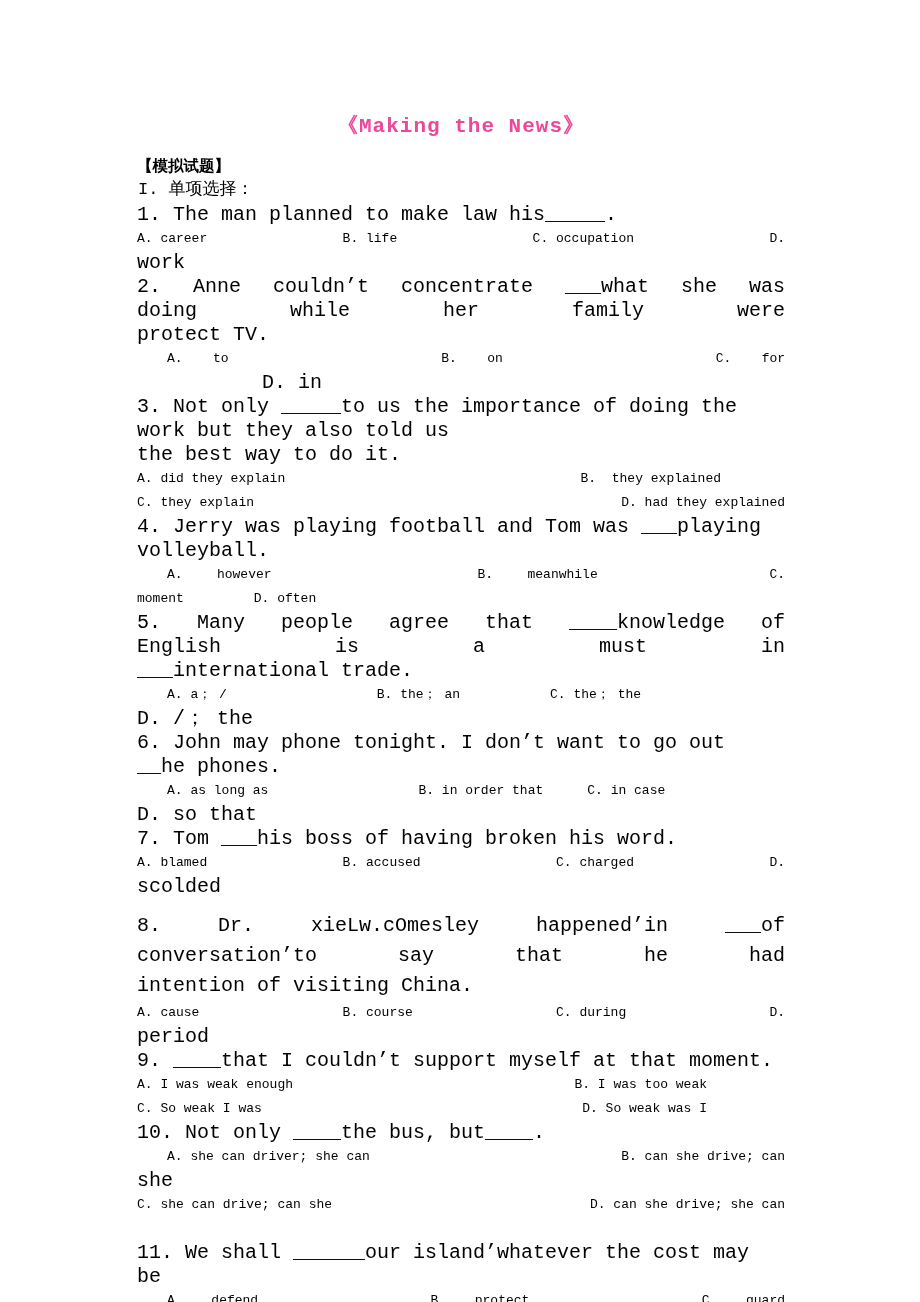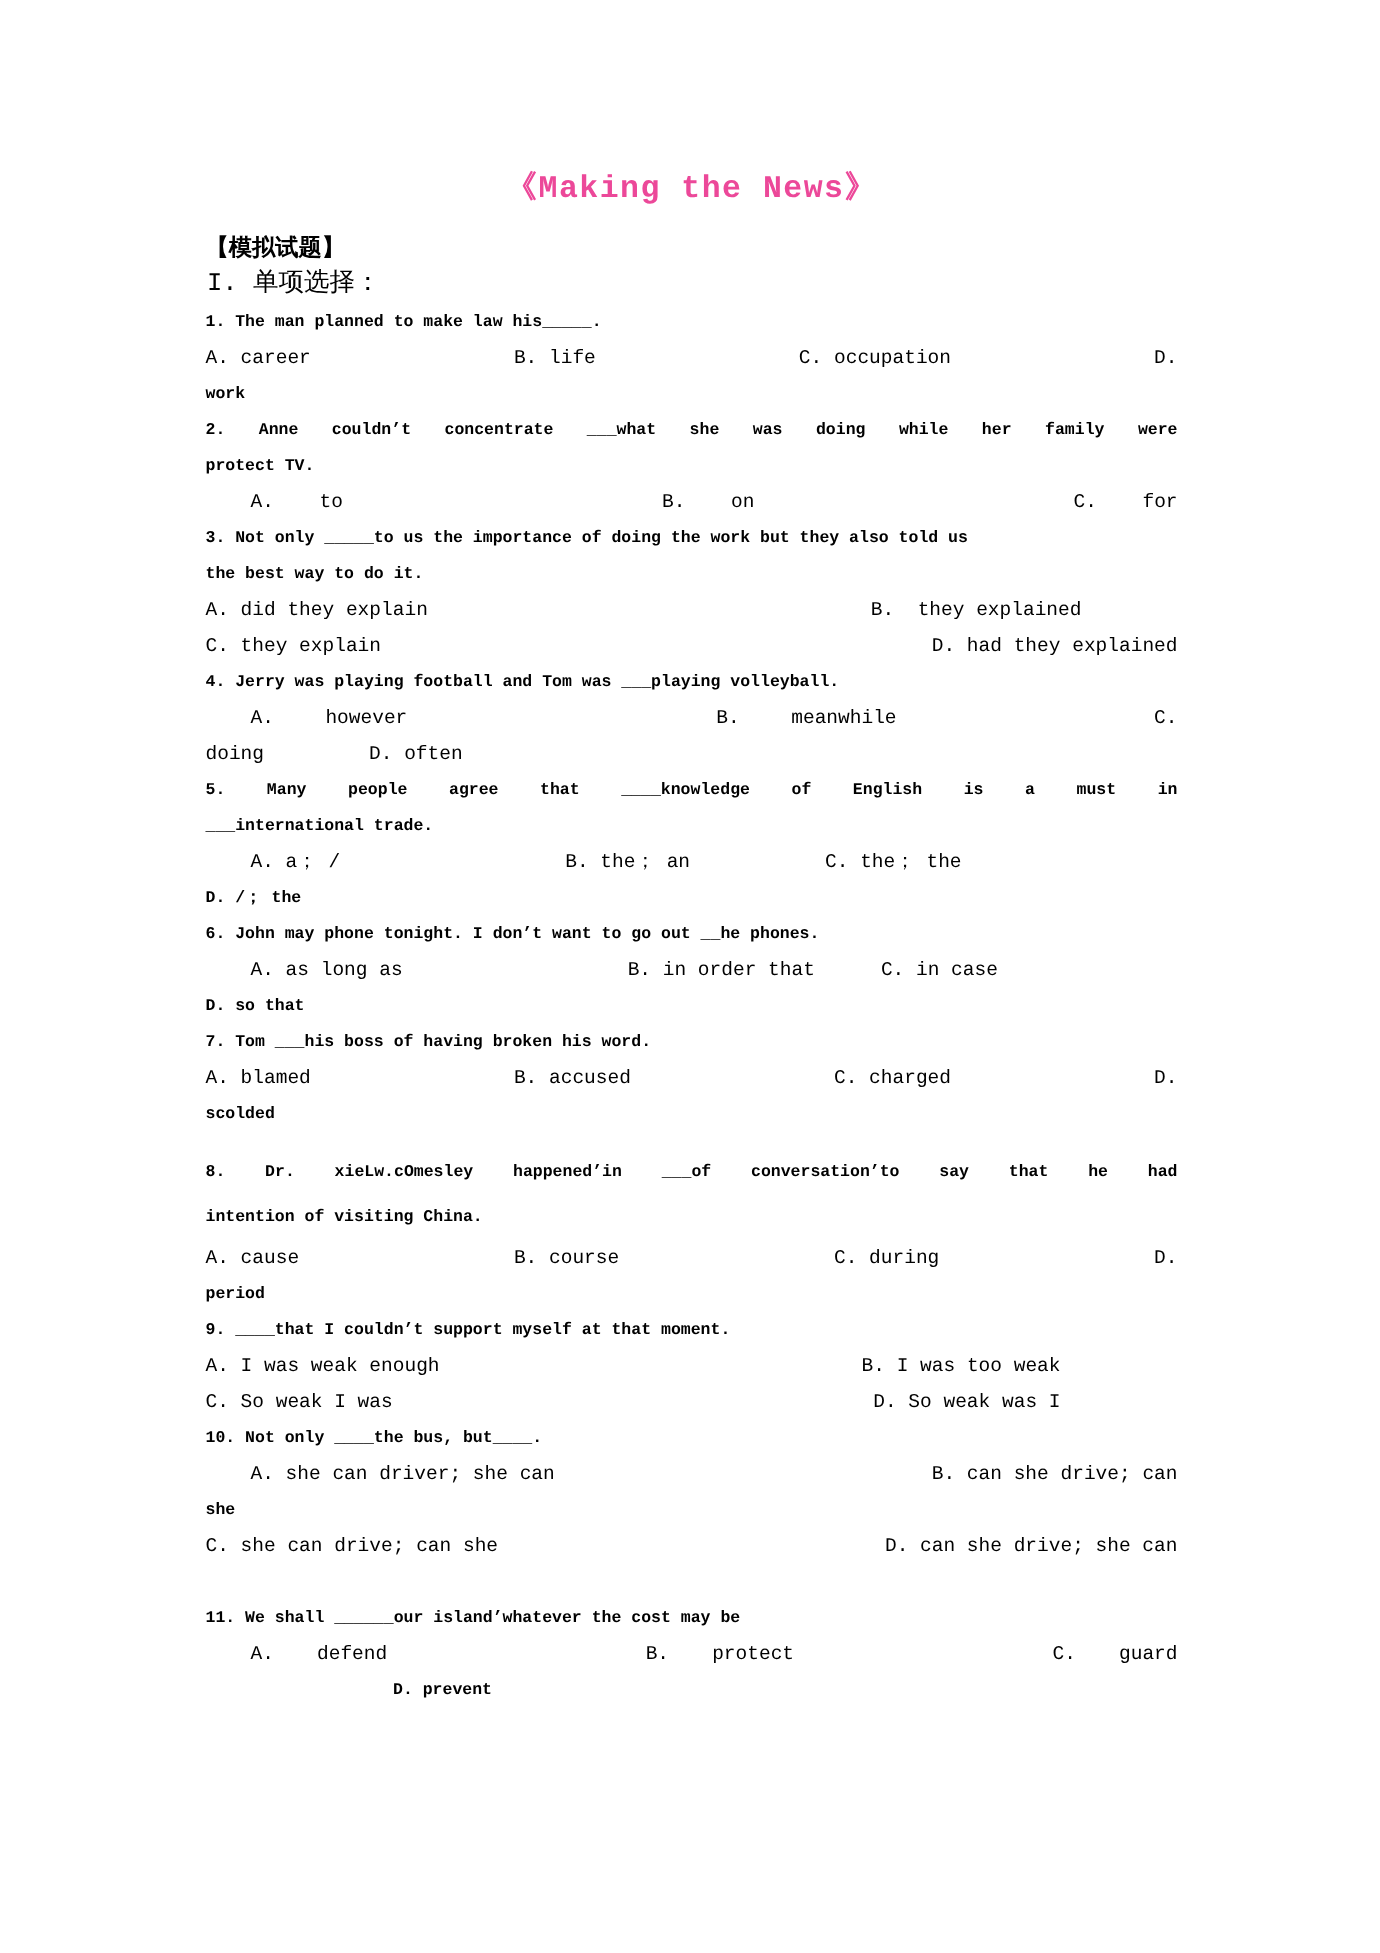--- a/index.html
+++ b/index.html
@@ -45,26 +45,25 @@
     line-height: 23px;
     margin: 0;
     font-family: Liberation Serif, serif;
   }
   .section-sub {
     font-size: 17px;
     line-height: 24px;
     margin: 1px;
   }
   .line {
-    font-size: 11px;
+    font-size: 20px;
     line-height: 24px;
     margin: 0;
     white-space: pre-wrap;
     word-spacing: 0px;
-    font-weight: bold;
   }
   
   .just {
     text-align: justify;
     text-align-last: justify;
   }
   .spacer {
     height: 24px;
   }
   .half-spacer {
@@ -116,20 +115,21 @@
         <span class="opt">to</span>
         <span class="flex-fill" style="flex-grow:7"></span>
         <span class="opt">B.</span>
         <span class="flex-fill"></span>
         <span class="opt">on</span>
         <span class="flex-fill" style="flex-grow:7"></span>
         <span class="opt">C.</span>
         <span class="flex-fill"></span>
         <span class="opt">for</span>
       </div>
+      <div class="line indent2">D. in</div>
     </div>
 
     <div>
       <div class="line">3. Not only _____to us the importance of doing the work but they also told us</div>
       <div class="line">the best way to do it.</div>
       <div class="row">
         <span class="opt">A. did they explain</span>
         <span class="flex-fill"></span>
         <span class="opt">B.  they explained</span>
         <span style="width:64px"></span>
@@ -148,21 +148,21 @@
         <span class="flex-fill"></span>
         <span class="opt">however</span>
         <span class="flex-fill" style="flex-grow:6"></span>
         <span class="opt">B.</span>
         <span class="flex-fill"></span>
         <span class="opt">meanwhile</span>
         <span class="flex-fill" style="flex-grow:5"></span>
         <span class="opt">C.</span>
       </div>
       <div class="row">
-        <span class="opt">doing</span>
+        <span class="opt">moment</span>
         <span style="width:70px"></span>
         <span class="opt">D. often</span>
       </div>
     </div>
 
     <div>
       <div class="line just">5.  Many  people  agree  that  ____knowledge  of  English  is  a  must  in</div>
       <div class="line">___international trade.</div>
       <div class="row indent1">
         <span class="opt">A. a； /</span>

